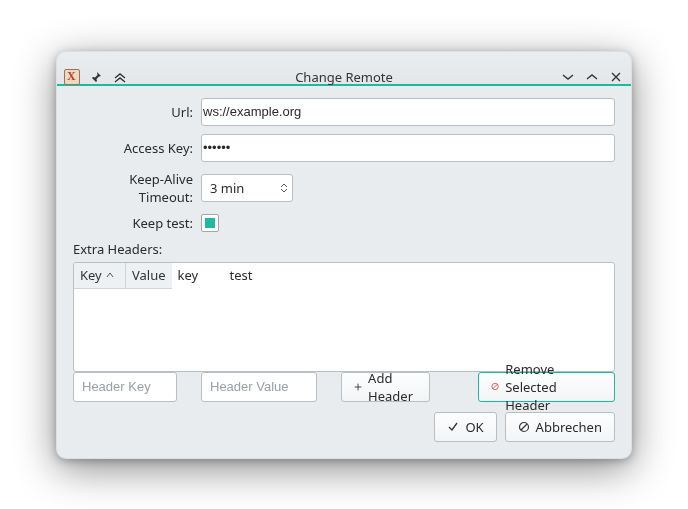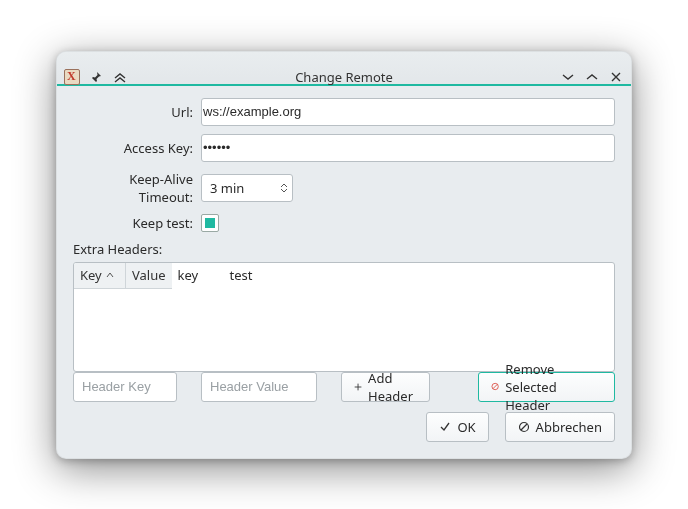--- a/index.html
+++ b/index.html
@@ -185,21 +185,21 @@
     align-items: center;
     gap: 6px;
     font-size: 13px;
     color: #2a2a2a;
     cursor: default;
   }
   .btn.teal-border { border-color: #1fb9a1; }
   .footer {
     display: flex;
     justify-content: flex-end;
-    gap: 16px;
+    gap: 8px;
     margin-top: 10px;
   }
   svg { pointer-events: none; }
 </style>
 </head>
 <body>
 
 <div class="backdrop">
   <div class="window">
 

